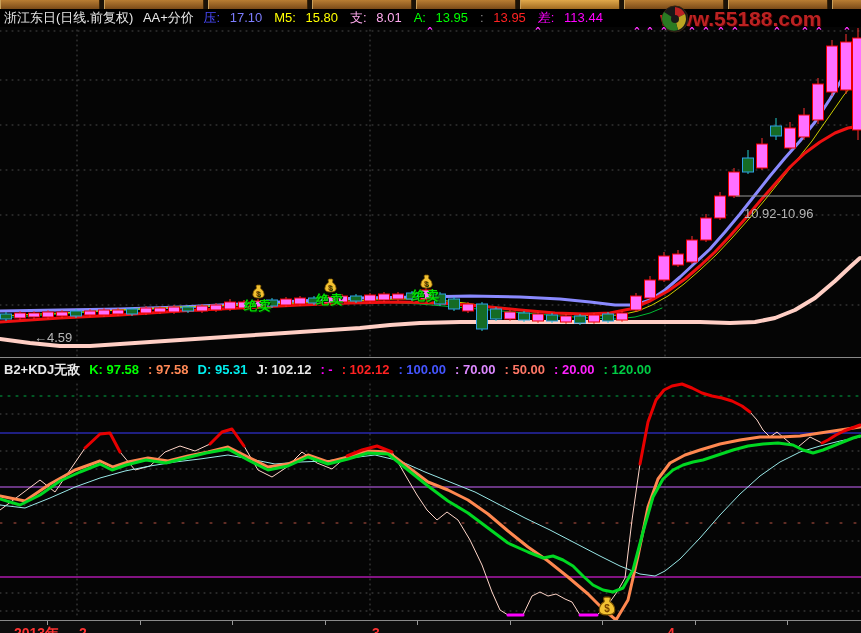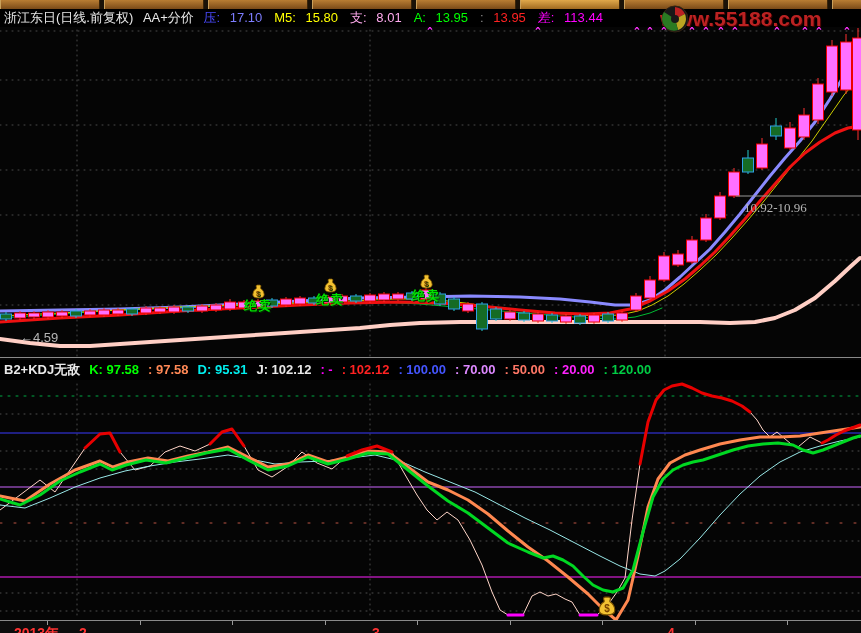--- a/index.html
+++ b/index.html
@@ -237,22 +237,22 @@
   <path d="M5.5 4.5 Q4 1 6.5 1 L9.5 1 Q12 1 10.5 4.5 L10.7 5.2 Q15 8 15 12.8 Q15 17 8 17 Q1 17 1 12.8 Q1 8 5.3 5.2 Z" fill="#f2c232" stroke="#7a5200" stroke-width="1"></path>
   <text x="8" y="14" text-anchor="middle" font-size="9" font-weight="bold" fill="#7a4400">$</text>
           </svg>
         </span><span>绝卖</span></div>
       <div class="sell-mark" style="left: 412px; top: 287px;"><span class="bag">
           <svg width="13" height="15" viewBox="0 0 16 18">
   <path d="M5.5 4.5 Q4 1 6.5 1 L9.5 1 Q12 1 10.5 4.5 L10.7 5.2 Q15 8 15 12.8 Q15 17 8 17 Q1 17 1 12.8 Q1 8 5.3 5.2 Z" fill="#f2c232" stroke="#7a5200" stroke-width="1"></path>
   <text x="8" y="14" text-anchor="middle" font-size="9" font-weight="bold" fill="#7a4400">$</text>
           </svg>
         </span><span>绝卖</span></div>
-      <div class="gray-label" style="left: 20px; top: 330px;">←4.59</div>
-      <div class="gray-label" style="left: 744px; top: 200px; font-family: Liberation Serif, serif;">10.92-10.96</div>
+      <div class="gray-label" style="left: 34px; top: 330px;">←4.59</div>
+      <div class="gray-label" style="left: 744px; top: 206px;">10.92-10.96</div>
     </div>
 
   <div id="divider1"></div>
 
   <div id="indheader"><span style="color: rgb(232, 232, 232);">B2+KDJ无敌</span><span style="color: rgb(0, 255, 0);">K: 97.58</span><span style="color: rgb(255, 136, 85);">: 97.58</span><span style="color: rgb(0, 238, 238);">D: 95.31</span><span style="color: rgb(232, 232, 232);">J: 102.12</span><span style="color: rgb(255, 0, 255);">: -</span><span style="color: rgb(255, 34, 34);">: 102.12</span><span style="color: rgb(68, 85, 255);">: 100.00</span><span style="color: rgb(221, 136, 255);">: 70.00</span><span style="color: rgb(255, 119, 102);">: 50.00</span><span style="color: rgb(255, 34, 255);">: 20.00</span><span style="color: rgb(0, 204, 68);">: 120.00</span></div>
 
   <svg id="indchart" width="861" height="240" viewBox="0 380 861 240" style="top:380px">
       <polyline points="77,384 77,618" fill="none" stroke="#4a4a4a" stroke-width="1" stroke-linejoin="round" stroke-linecap="round" stroke-dasharray="1,4"></polyline>
       <polyline points="370,384 370,618" fill="none" stroke="#4a4a4a" stroke-width="1" stroke-linejoin="round" stroke-linecap="round" stroke-dasharray="1,4"></polyline>
       <polyline points="665,384 665,618" fill="none" stroke="#4a4a4a" stroke-width="1" stroke-linejoin="round" stroke-linecap="round" stroke-dasharray="1,4"></polyline>

